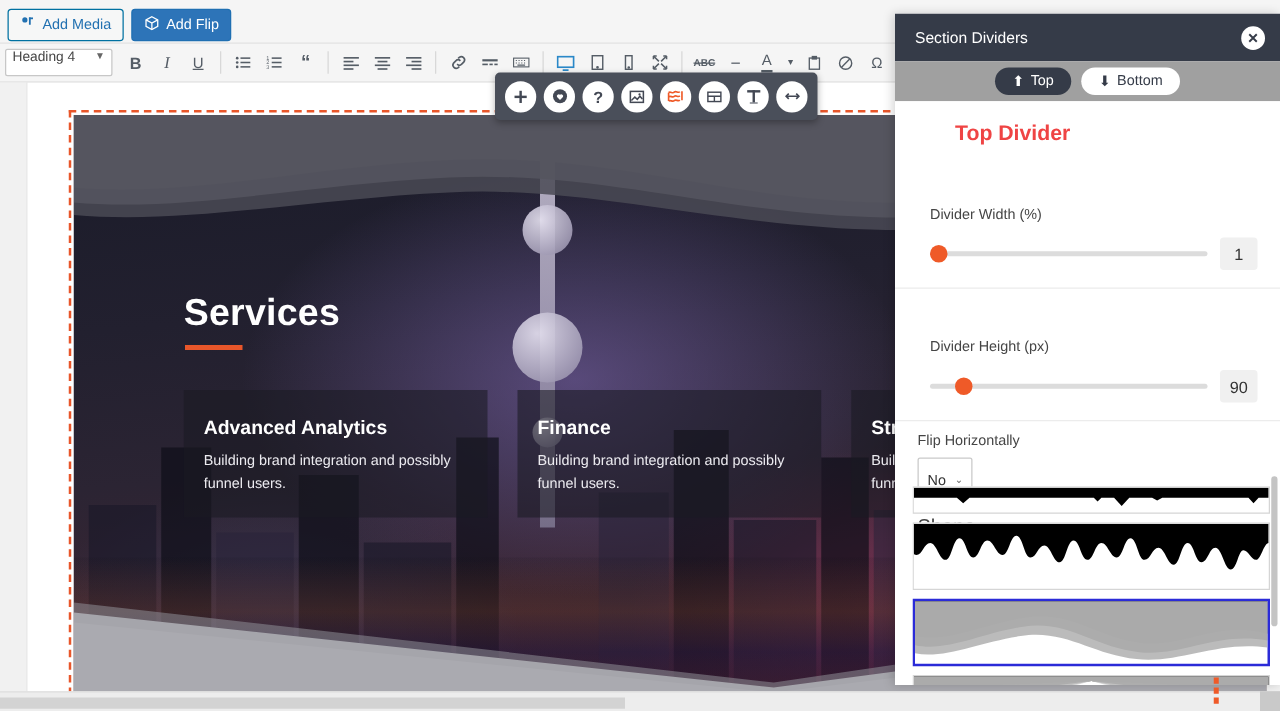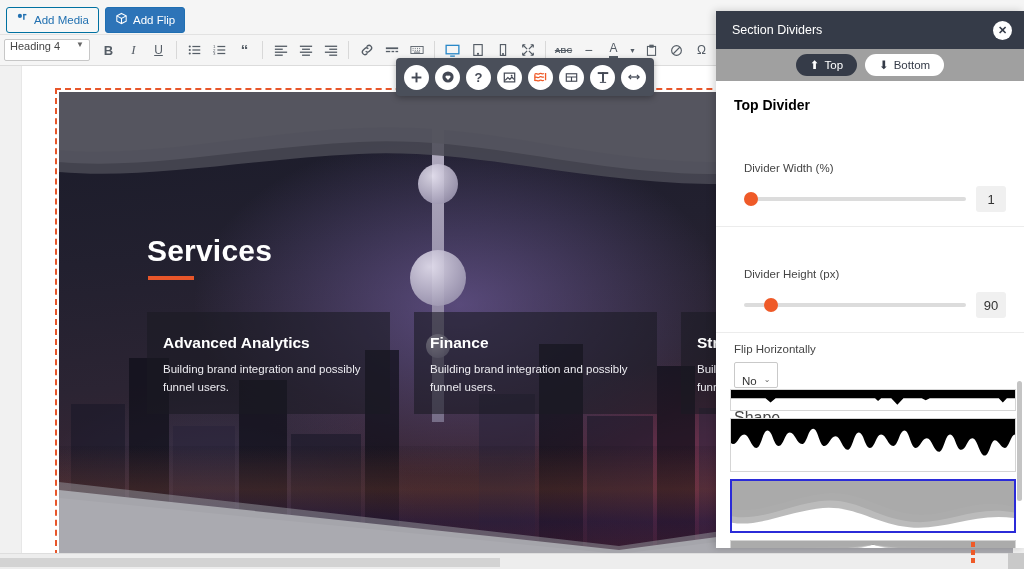--- a/index.html
+++ b/index.html
@@ -132,21 +132,21 @@
     gap: 8px; flex: 0 0 auto;
   }
   .pill {
     display: inline-flex; align-items: center; gap: 5px; height: 22px; padding: 0 14px;
     border-radius: 12px; font-size: 11.5px; cursor: pointer;
   }
   .pill.on { background: #353b48; color: #fff; }
   .pill.off { background: #fff; color: #353b48; }
 
   .panel-body { flex: 1 1 auto; overflow: hidden; position: relative; background: #fff; }
-  .sec-title { font-size: 14px; font-weight: 700; padding: 16px 18px 8px 18px; color: #000000; }
+  .sec-title { font-size: 17px; font-weight: 700; padding: 16px 18px 8px 18px; color: #ef4444; margin-left: 30px; }
   .field { padding: 8px 18px 14px 28px; border-bottom: 1px solid #ececec; margin-top: 33px; }
   .field-label { font-size: 11.5px; color: #454545; margin-bottom: 12px; }
   .slider-row { display: flex; align-items: center; gap: 10px; }
   .slider { position: relative; flex: 1 1 auto; height: 4px; background: #dcdcdc; border-radius: 2px; cursor: pointer; }
   .thumb { position: absolute; top: -5px; width: 14px; height: 14px; border-radius: 50%; background: #ef5a28; }
   .val-box {
     min-width: 30px; height: 26px; padding: 0 7px; background: #f0f0f0; border-radius: 3px;
     display: flex; align-items: center; justify-content: center; font-size: 13px; color: #333;
   }
   .field-flat { padding: 10px 18px 2px 18px; }

